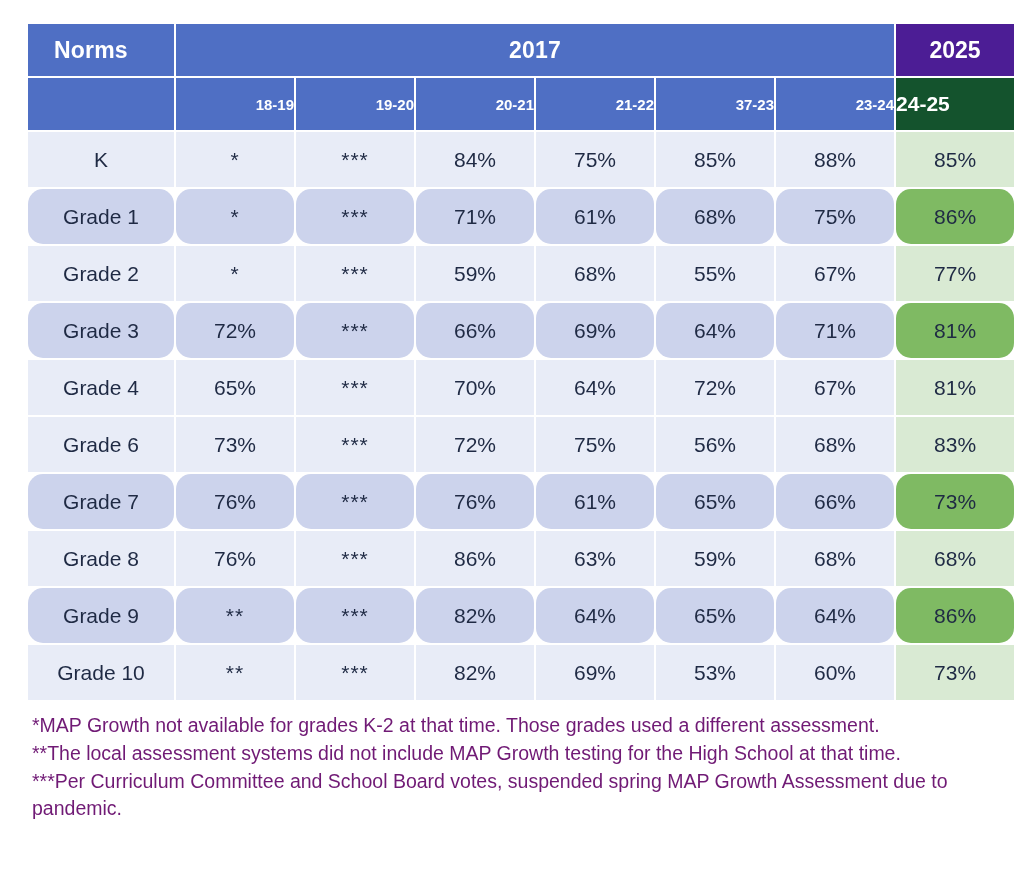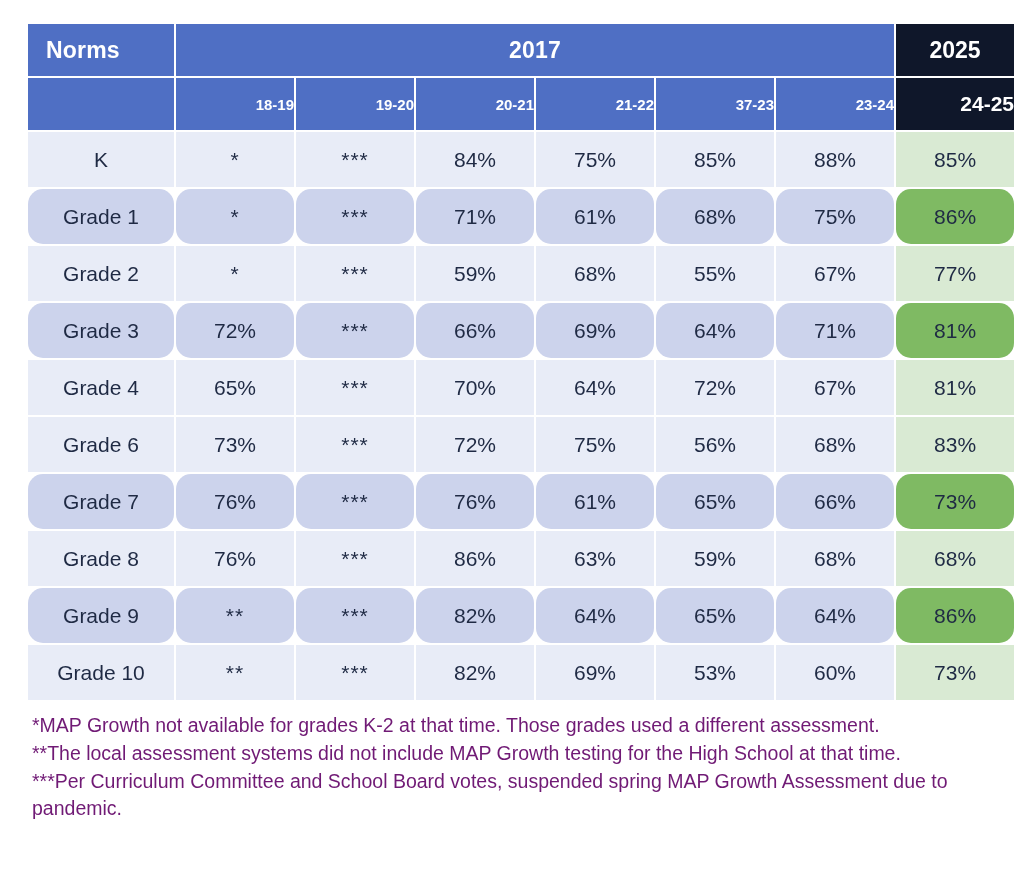--- a/index.html
+++ b/index.html
@@ -37,47 +37,47 @@
     color: #ffffff;
     font-weight: bold;
     font-size: 23px;
     text-align: center;
     height: 52px;
     vertical-align: middle;
     letter-spacing: .2px;
   }
   .hdr-blue.left {
     text-align: left;
-    padding-left: 18px;
+    padding-left: 26px;
   }
   .hdr-green {
-    background: #0f172a;
+    background: #4c1d95;
     color: #ffffff;
     font-weight: bold;
     font-size: 23px;
     text-align: center;
     height: 52px;
     vertical-align: middle;
   }
   
   .sub-blue {
     background: #4f6fc4;
     color: #ffffff;
     font-weight: bold;
     font-size: 15px;
     text-align: right;
     height: 52px;
     vertical-align: middle;
   }
   .sub-green {
-    background: #0f172a;
+    background: #14532d;
     color: #ffffff;
     font-weight: bold;
     font-size: 21px;
-    text-align: right;
+    text-align: left;
     height: 52px;
     vertical-align: middle;
   }
   .sub-empty {
     background: #4f6fc4;
     height: 52px;
   }
   
   td.cell {
     text-align: center;

